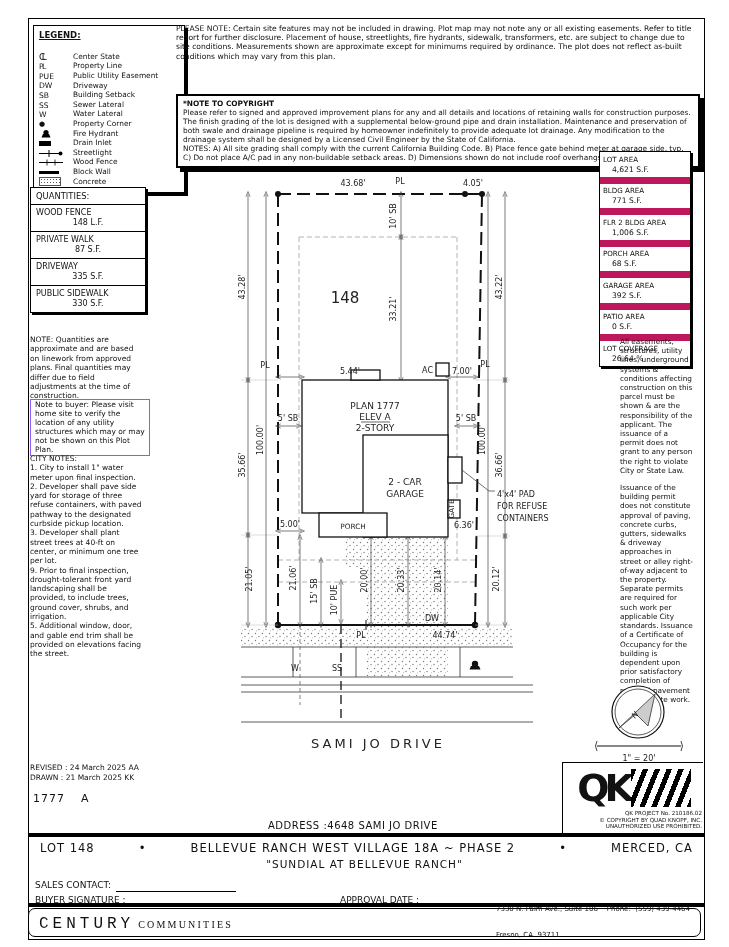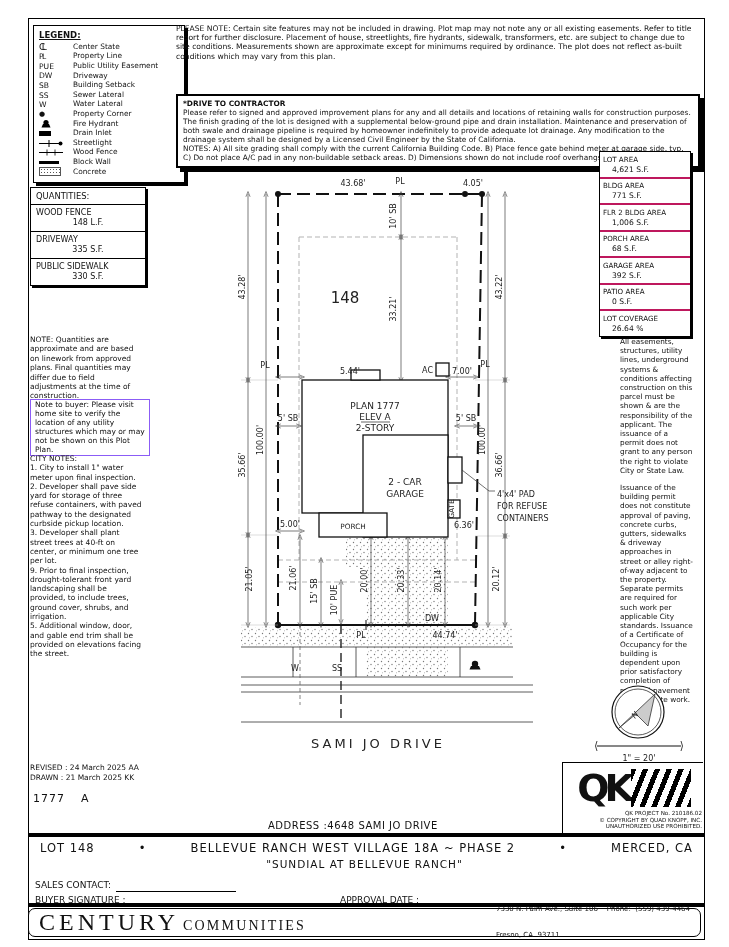--- a/index.html
+++ b/index.html
@@ -1,38 +1,38 @@
 <!DOCTYPE html>
 <html><head>
 <meta charset="utf-8">
 <style>
   html,body{margin:0;padding:0;background:#e8e8e8}
   #sheet{position:relative;width:729px;height:947px;background:#fff;font-family:"DejaVu Sans",sans-serif;color:#111;overflow:hidden}
   .abs{position:absolute}
   .frame{left:28px;top:18px;width:675px;height:920px;border:1px solid #000}
   
   .legend-box{left:33px;top:25px;width:140px;border:1.5px solid #000;box-shadow:3px 3px 0 #000;padding:4px 5px 5px;background:#fff}
-  .legend-title{font-size:8.5px;font-weight:bold;text-decoration:underline;margin-bottom:2px}
+  .legend-title{font-size:8.5px;font-weight:bold;text-decoration:underline;margin-bottom:12px}
   .lrow{display:flex;align-items:center;min-height:9.6px}
   .lsym{width:34px;flex:none;font-size:7.6px;display:flex;align-items:center}
   .llabel{font-size:7.4px;line-height:8.8px}
   .sym-cl{letter-spacing:-3.5px;font-size:9px}
   .sym-pl{letter-spacing:-1.5px}
   .dot{font-size:7px}
   .drain{width:12px;height:5px;background:#000}
   .wall{width:20px;height:3px;background:#000}
   .conc{width:20px;height:7px;border:0.5px solid #555;background-image:radial-gradient(#555 0.6px,transparent 0.7px);background-size:3px 3px}
   
   .note-top{left:176px;top:24px;width:524px;font-size:7.6px;line-height:9.2px}
   .contractor{left:176px;top:94px;width:510px;border:2px solid #000;box-shadow:4px 4px 0 #000;padding:3px 5px 4px;font-size:7.4px;line-height:9px;background:#fff}
   .contractor .ttl{font-weight:bold}
   .pre{white-space:pre-line}
   
   .area-table{left:599px;top:151px;width:90px;border:1px solid #000;box-shadow:2px 2px 0 #000;background:#fff}
-  .acell{border-bottom:2px solid #be185d;padding:2.5px 3px 3px}
+  .acell{border-bottom:7px solid #be185d;padding:2.5px 3px 3px}
   .acell:last-child{border-bottom:none}
   .alabel{font-size:7.1px}
   .avalue{font-size:7.6px;padding-left:9px;margin-top:1px}
   .right-notes{left:613px;top:337px;width:87px;font-size:7.3px;line-height:9.2px}
   .right-notes p{margin:0 7px 8px}
   
   .qty-box{left:30px;top:187px;width:114px;border:1.5px solid #000;box-shadow:2px 2px 0 #000;background:#fff}
   .qty-title{font-size:8.4px;padding:3px 5px;border-bottom:1px solid #000}
   .qcell{border-bottom:1px solid #000;padding:3px 5px 4px}
   .qcell:last-child{border-bottom:none}
@@ -64,22 +64,22 @@
   .qkletters{font-size:38px;font-weight:bold;letter-spacing:-5px;line-height:38px}
   .qkstripes{width:60px;height:38px;margin-left:2px;background:repeating-linear-gradient(112deg,#000 0 5px,#fff 5px 11px)}
   .qksmall{font-size:5.6px;line-height:6.6px}
   .bar1{left:28px;top:833px;width:677px;height:4px;background:#000}
   .footrow{left:28px;top:841px;width:677px;display:flex;justify-content:space-between;align-items:center;padding:0 12px;box-sizing:border-box;font-size:11.5px;letter-spacing:1px}
   .sundial{left:0;top:858px;width:729px;text-align:center;font-size:10.5px;letter-spacing:1px}
   .flabel{font-size:9px}
   .fline{display:inline-block;border-bottom:1px solid #000;height:9px;vertical-align:bottom}
   .bar2{left:28px;top:903px;width:677px;height:3.5px;background:#000}
   .century-box{left:28px;top:908px;width:673px;height:29px;border:1.5px solid #000;border-radius:7px;display:flex;align-items:center;justify-content:space-between;padding:0 10px;box-sizing:border-box;background:#fff}
-  .brand{font-family:Liberation Serif, serif;font-size:24px;letter-spacing:4px}
-  .brand2{font-family:"Liberation Serif",serif;font-size:14px;letter-spacing:2.2px;margin-left:4px}
+  .brand{font-family:Liberation Mono, monospace;font-size:16px;letter-spacing:4px}
+  .brand2{font-family:"Liberation Serif",serif;font-size:10px;letter-spacing:2.2px;margin-left:4px}
   .century-addr{font-size:7px;line-height:8.6px;white-space:pre;text-align:left}
 </style>
 </head>
 <body>
 
 <div id="sheet">
   <div class="abs frame"></div>
 
   <div class="abs legend-box">
     <div class="legend-title">LEGEND:</div>
@@ -159,21 +159,21 @@
     <div class="lrow">
         <span class="lsym">
           <span class="conc"></span>
         </span>
         <span class="llabel">Concrete</span>
       </div>
   </div>
 
   <div class="abs note-top">PLEASE NOTE:  Certain site features may not be included in drawing. Plot map may not note any or all existing easements. Refer to title report for further disclosure. Placement of house, streetlights, fire hydrants, sidewalk, transformers, etc. are subject to change due to site conditions. Measurements shown are approximate except for minimums required by ordinance. The plot does not reflect as-built conditions which may vary from this plan.</div>
   <div class="abs contractor">
-    <div class="ttl">*DRIVE TO CONTRACTOR</div>
+    <div class="ttl">*NOTE TO COPYRIGHT</div>
     <div>Please refer to signed and approved improvement plans for any and all details and locations of retaining walls for construction purposes. The finish grading of the lot is designed with a supplemental below-ground pipe and drain installation. Maintenance and preservation of both swale and drainage pipeline is required by homeowner indefinitely to provide adequate lot drainage. Any modification to the drainage system shall be designed by a Licensed Civil Engineer by the State of California.</div>
     <div class="pre">NOTES:  A) All site grading shall comply with the current California Building Code.  B) Place fence gate behind meter at garage side, typ.
 C) Do not place A/C pad in any non-buildable setback areas.  D) Dimensions shown do not include roof overhangs.</div>
   </div>
 
   <div class="abs area-table">
     <div class="acell">
         <div class="alabel">LOT AREA</div>
         <div class="avalue">4,621 S.F.</div>
       </div>
@@ -206,20 +206,24 @@
   <div class="abs right-notes">
     <p>All easements, structures, utility lines, underground systems &amp; conditions affecting construction on this parcel must be shown &amp; are the responsibility of the applicant. The issuance of a permit does not grant to any person the right to violate City or State Law.</p>
     <p>Issuance of the building permit does not constitute approval of paving, concrete curbs, gutters, sidewalks &amp; driveway approaches in street or alley right-of-way adjacent to the property. Separate permits are required for such work per applicable City standards. Issuance of a Certificate of Occupancy for the building is dependent upon prior satisfactory completion of required pavement and concrete work.</p>
   </div>
 
   <div class="abs qty-box">
     <div class="qty-title">QUANTITIES:</div>
     <div class="qcell">
         <div class="qlabel">WOOD FENCE</div>
         <div class="qvalue">148 L.F.</div>
+      </div>
+    <div class="qcell">
+        <div class="qlabel">PRIVATE WALK</div>
+        <div class="qvalue">87 S.F.</div>
       </div>
     <div class="qcell">
         <div class="qlabel">DRIVEWAY</div>
         <div class="qvalue">335 S.F.</div>
       </div>
     <div class="qcell">
         <div class="qlabel">PUBLIC SIDEWALK</div>
         <div class="qvalue">330 S.F.</div>
       </div>
   </div>

